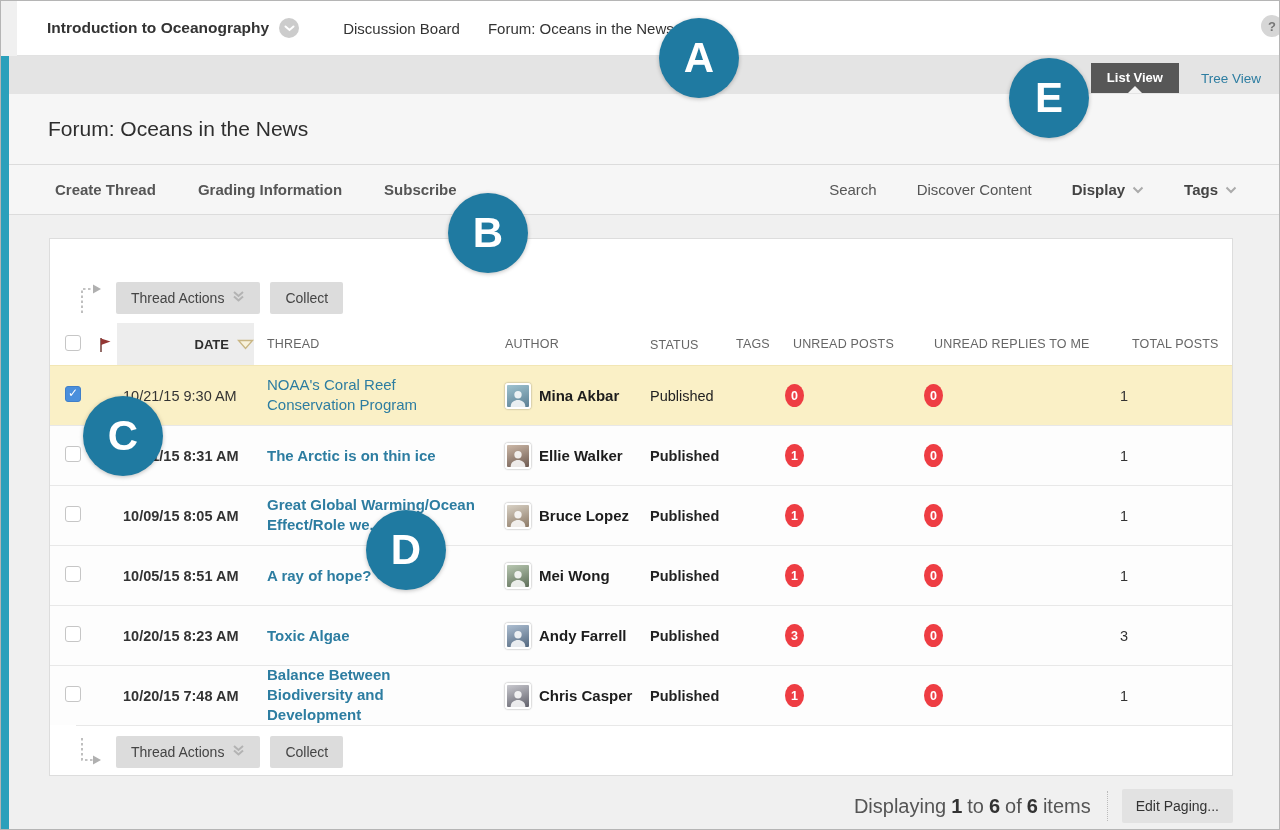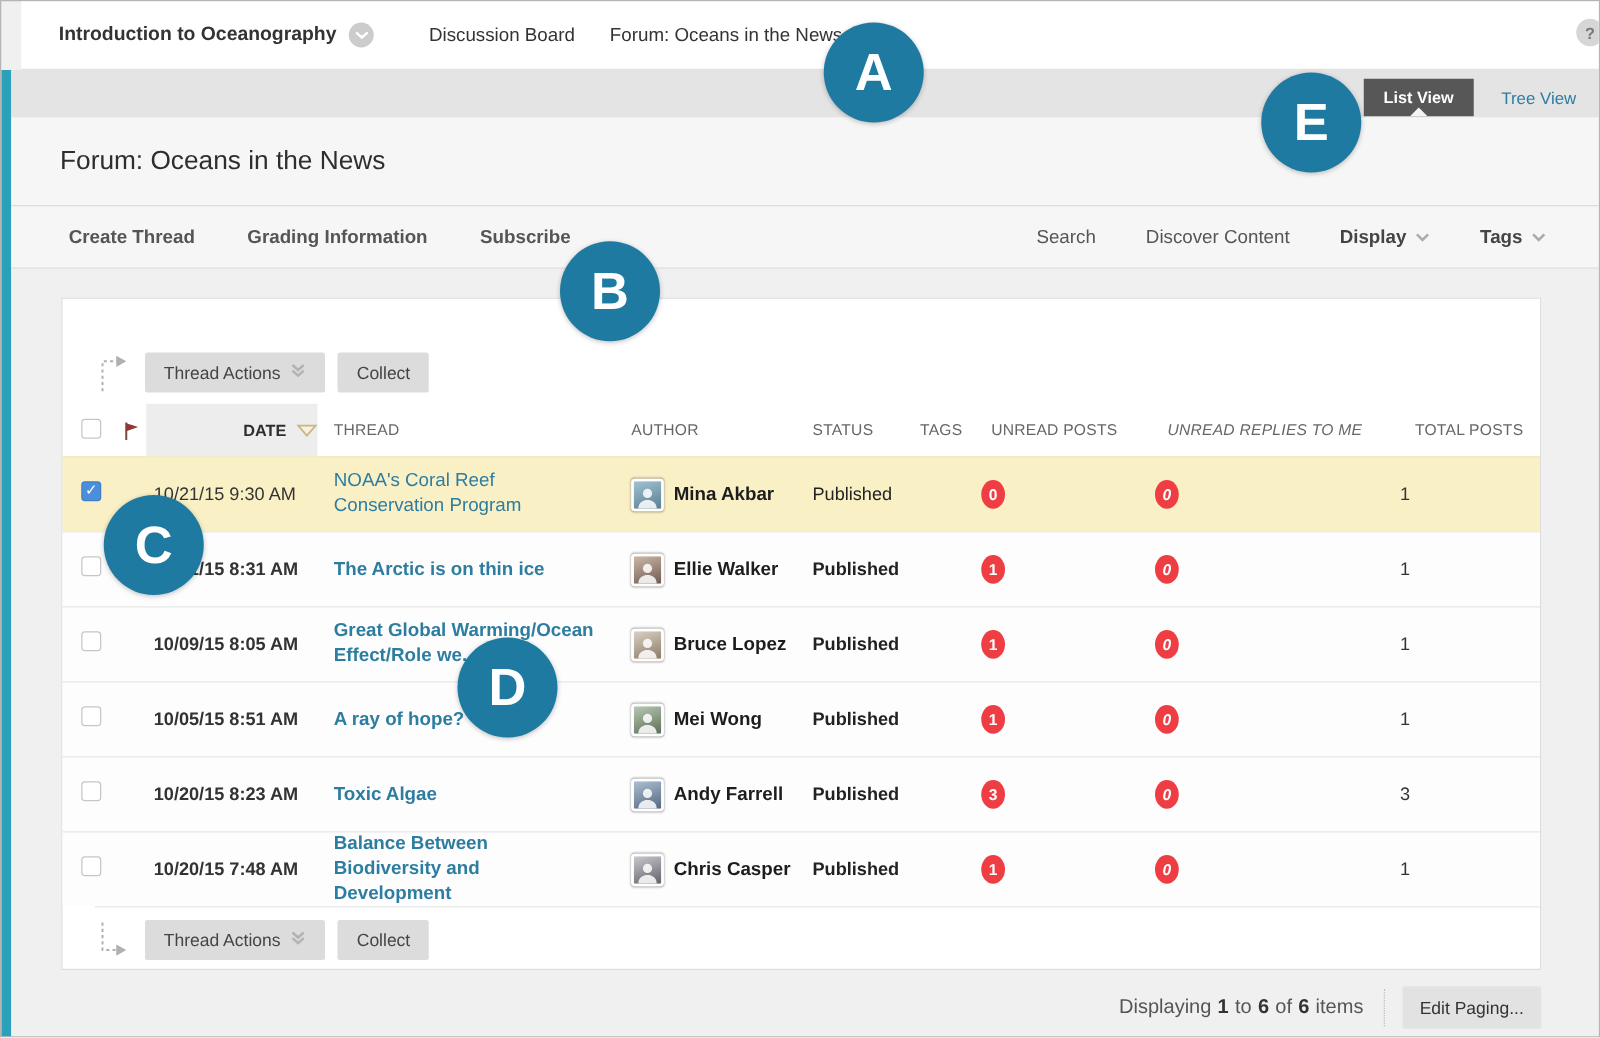--- a/index.html
+++ b/index.html
@@ -67,21 +67,21 @@
   .trow.highlight { background:#faf0c6; border-top-color:#f2e6b4; }
 
   .c-check { flex:0 0 48px; padding-left:15px; }
   .c-flag  { flex:0 0 19px; display:flex; align-items:center; }
   .c-date  { flex:0 0 137px; padding-left:6px; font-size:14.5px; color:#333; font-weight:bold; }
   .c-thread{ flex:0 0 238px; padding-left:13px; padding-right:16px; line-height:1.35; }
   .c-author{ flex:0 0 150px; padding-left:13px; display:flex; align-items:center; gap:8px; }
   .c-status{ flex:0 0 85px; padding-left:8px; font-size:14.5px; color:#222; font-weight:bold; }
   .c-tags  { flex:0 0 35px; padding-left:9px; }
   .c-up    { flex:0 0 120px; padding-left:23px; }
-  .c-ur    { flex:0 0 210px; padding-left:42px;font-style:italic; }
+  .c-ur    { flex:0 0 210px; padding-left:42px; }
   .c-total { flex:1; padding-left:28px; font-size:14.5px; color:#333; }
 
   .thead .c-date { background:#ededed; height:100%; display:flex; align-items:center;
                    padding-left:13px; font-size:13px; font-weight:bold; color:#2e2e2e; gap:8px; cursor:pointer;justify-content:flex-end; }
   .h-lbl { font-weight:400; letter-spacing:.2px; cursor:pointer; }
 
   .trow.read .c-date, .trow.read .c-status { font-weight:400; }
   .thread-link { color:#2d7da1; font-size:15px; font-weight:bold; text-decoration:none; cursor:pointer; display:inline-block; }
   .trow.read .thread-link { font-weight:400; }
   .author-name { font-size:15px; font-weight:bold; color:#1d1d1d; white-space:nowrap; }
@@ -100,21 +100,21 @@
   .av0 { background:linear-gradient(160deg,#9fc3d0,#5b7f93); }
   .av1 { background:linear-gradient(160deg,#cdb9a8,#6e5a50); }
   .av2 { background:linear-gradient(160deg,#d9d2c6,#8d7a66); }
   .av3 { background:linear-gradient(160deg,#b9c8b2,#5d6e58); }
   .av4 { background:linear-gradient(160deg,#aebfd2,#53687f); }
   .av5 { background:linear-gradient(160deg,#c9c9cf,#61616b); }
 
   
   .paging-row { position:absolute; left:40px; top:574px; width:1184px; display:flex;
                 align-items:center; justify-content:flex-end; }
-  .displaying { display:inline-flex; gap:5px; font-size:16px; color:#555; align-items:baseline; }
+  .displaying { display:inline-flex; gap:5px; font-size:20px; color:#555; align-items:baseline; }
   .displaying b { color:#333; }
   .paging-sep { width:1px; height:30px; border-left:1px dotted #bbb; margin:0 14px 0 16px; }
   .edit-paging-btn { background:#e2e2e2; border:none; border-radius:2px; color:#333; font-size:14px;
                      font-family:inherit; padding:9px 14px; cursor:pointer; }
 
   
   .callout { position:absolute; width:80px; height:80px; border-radius:50%; background:#1f7aa1;
              color:#fff; font-size:42px; font-weight:bold; display:flex; align-items:center;
              justify-content:center; z-index:10; box-shadow:0 1px 4px rgba(0,0,0,.25); }
   .co-a { left:658px; top:17px; }

